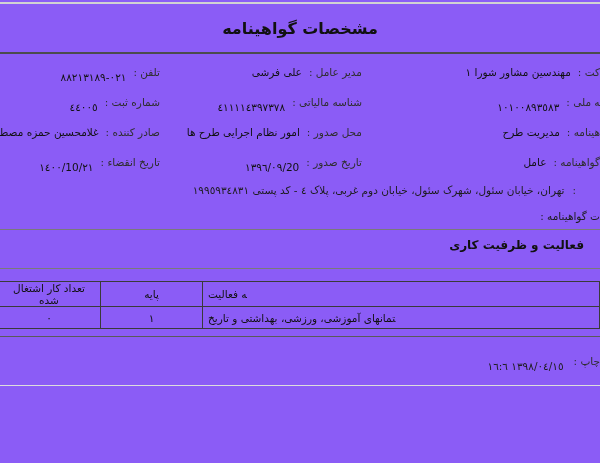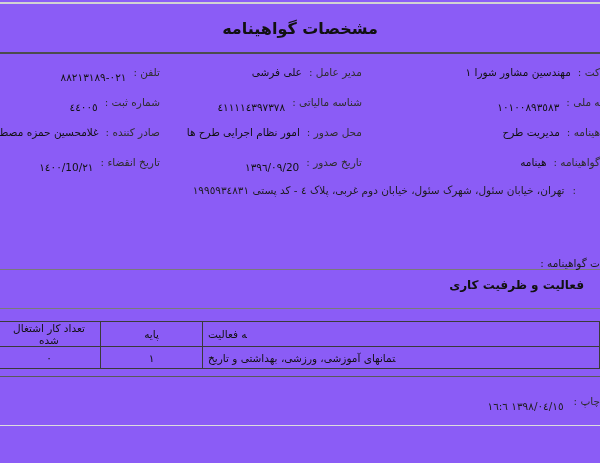--- a/index.html
+++ b/index.html
@@ -18,21 +18,21 @@
   .info{padding-top:3px;}
   .irow{display:flex;height:30px;align-items:center;font-size:10.5px;}
   .pair{display:flex;align-items:center;gap:7px;box-sizing:border-box;white-space:nowrap;overflow:visible;}
   .pair .lbl{color:#2e2e2e;flex:0 0 auto;}
   .pair .val{color:#111;}
   .p-right{width:238px;}
   .p-mid{width:197px;}
   .p-left{width:165px;padding-left:0;padding-right:5px;}
   .addr-row{display:flex;height:25px;align-items:center;font-size:10.5px;gap:8px;padding-left:0;padding-right:24px;}
   .addr-row .lbl{color:#2e2e2e;}
-  .notes-row{display:flex;height:27px;align-items:flex-end;font-size:10.5px;margin-top:40px;}
+  .notes-row{display:flex;height:27px;align-items:center;font-size:10.5px;}
   .sect-line{height:1px;background:#7a7a7a;}
   .sect-header{
     box-sizing:border-box;height:38px;padding:8px 16px 0 0;
     font-size:12px;font-weight:bold;text-align:right;color:#111;
   }
   .cap-table{
     width:602px;border-collapse:collapse;table-layout:fixed;
     direction:rtl;font-size:10.5px;margin-top:12px;color:#111;
   }
   .cap-table td{border:1px solid #3a3a3a;height:22px;padding:0 5px;box-sizing:border-box;}
@@ -99,21 +99,21 @@
       </div>
       <div class="pair p-left">
         <span class="lbl">صادر کننده :</span>
         <span class="val">غلامحسین حمزه مصطفوی</span>
       </div>
     </div>
 
     <div class="irow">
       <div class="pair p-right">
         <span class="lbl">گواهینامه :</span>
-        <span class="val">هینامه</span>
+        <span class="val">عامل</span>
       </div>
       <div class="pair p-mid">
         <span class="lbl">تاریخ صدور :</span>
         <span class="val num">١٣٩٦/٠٩/20</span>
       </div>
       <div class="pair p-left">
         <span class="lbl">تاریخ انقضاء :</span>
         <span class="val num">١٤٠٠/10/٢١</span>
       </div>
     </div>

